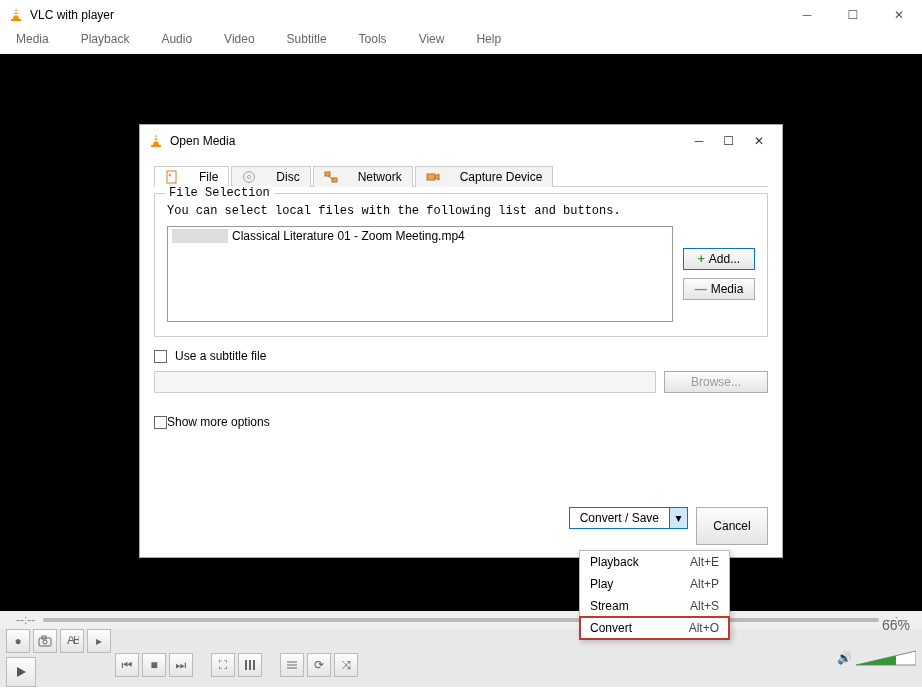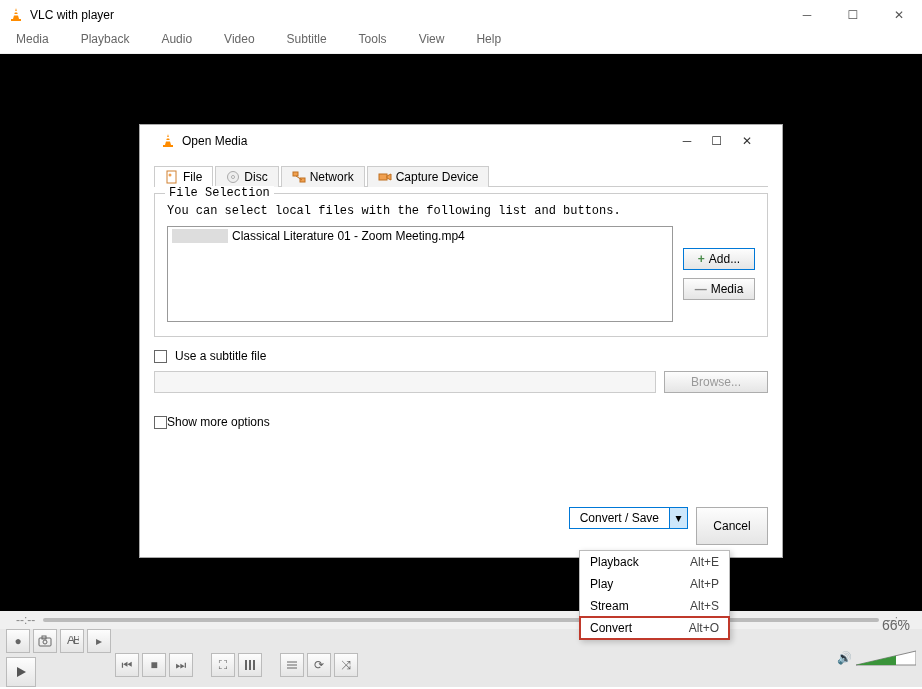--- a/index.html
+++ b/index.html
@@ -16,26 +16,26 @@
 .controls{height:58px;background:#e8e8e8;display:flex;align-items:center;padding:6px;gap:4px;position:relative}
 .btnrow{display:flex;gap:3px}
 .cbtn{width:24px;height:24px;border:1px solid #bbb;background:linear-gradient(#fdfdfd,#e5e5e5);display:flex;align-items:center;justify-content:center;color:#666}
 .cbtn.big{width:30px;height:30px}
 .vol{margin-left:auto;display:flex;align-items:center;gap:4px}
 .voltri{width:60px;height:18px;position:relative}
 .pct{font-size:14px;color:#666;position:absolute;right:12px;top:-12px}
 
 
 .dialog{position:absolute;left:139px;top:124px;width:644px;height:434px;background:#fff;border:1px solid #aaa;box-shadow:2px 2px 8px rgba(0,0,0,.25)}
-.dlg-title{height:32px;display:flex;align-items:center;padding:0 20px}
+.dlg-title{height:32px;display:flex;align-items:center;padding:0 8px}
 .dlg-title .t{margin-left:6px}
 .dlg-wbtns{margin-left:auto;display:flex;gap:20px;padding-right:10px;color:#333}
 .dlg-body{padding:8px 14px 10px 14px}
 .tabs{display:flex;gap:2px;border-bottom:1px solid #ccc;margin-bottom:6px;font-family:"Courier New",monospace}
-.tab{border:1px solid #ccc;border-bottom:none;padding:3px 10px;background:#f3f3f3;display:flex;align-items:center;gap:4px;position:relative;top:1px}
+.tab{border:1px solid #ccc;border-bottom:none;padding:3px 10px;background:#f3f3f3;display:flex;align-items:center;gap:20px;position:relative;top:1px}
 .tab.active{background:#fff}
 .tab .ticon{width:14px;height:14px}
 .grp{border:1px solid #ccc;padding:10px 12px 14px 12px;position:relative;margin-bottom:12px;font-family:"Courier New",monospace}
 .grp .legend{position:absolute;top:-8px;left:10px;background:#fff;padding:0 4px;font-family:"Courier New",monospace}
 .hint{margin-bottom:8px;font-family:"Courier New",monospace}
 .listrow{display:flex;gap:10px;align-items:center}
 .filelist{flex:1;height:96px;border:1px solid #999;background:#fff;overflow:hidden}
 .fileitem{height:18px;display:flex;align-items:center;background:#fff;padding-left:4px;font-family:"Courier New",monospace}
 .fileitem .thumb{width:56px;height:14px;background:#ddd;margin-right:4px}
 .sidebtns{display:flex;flex-direction:column;gap:8px;width:72px}

